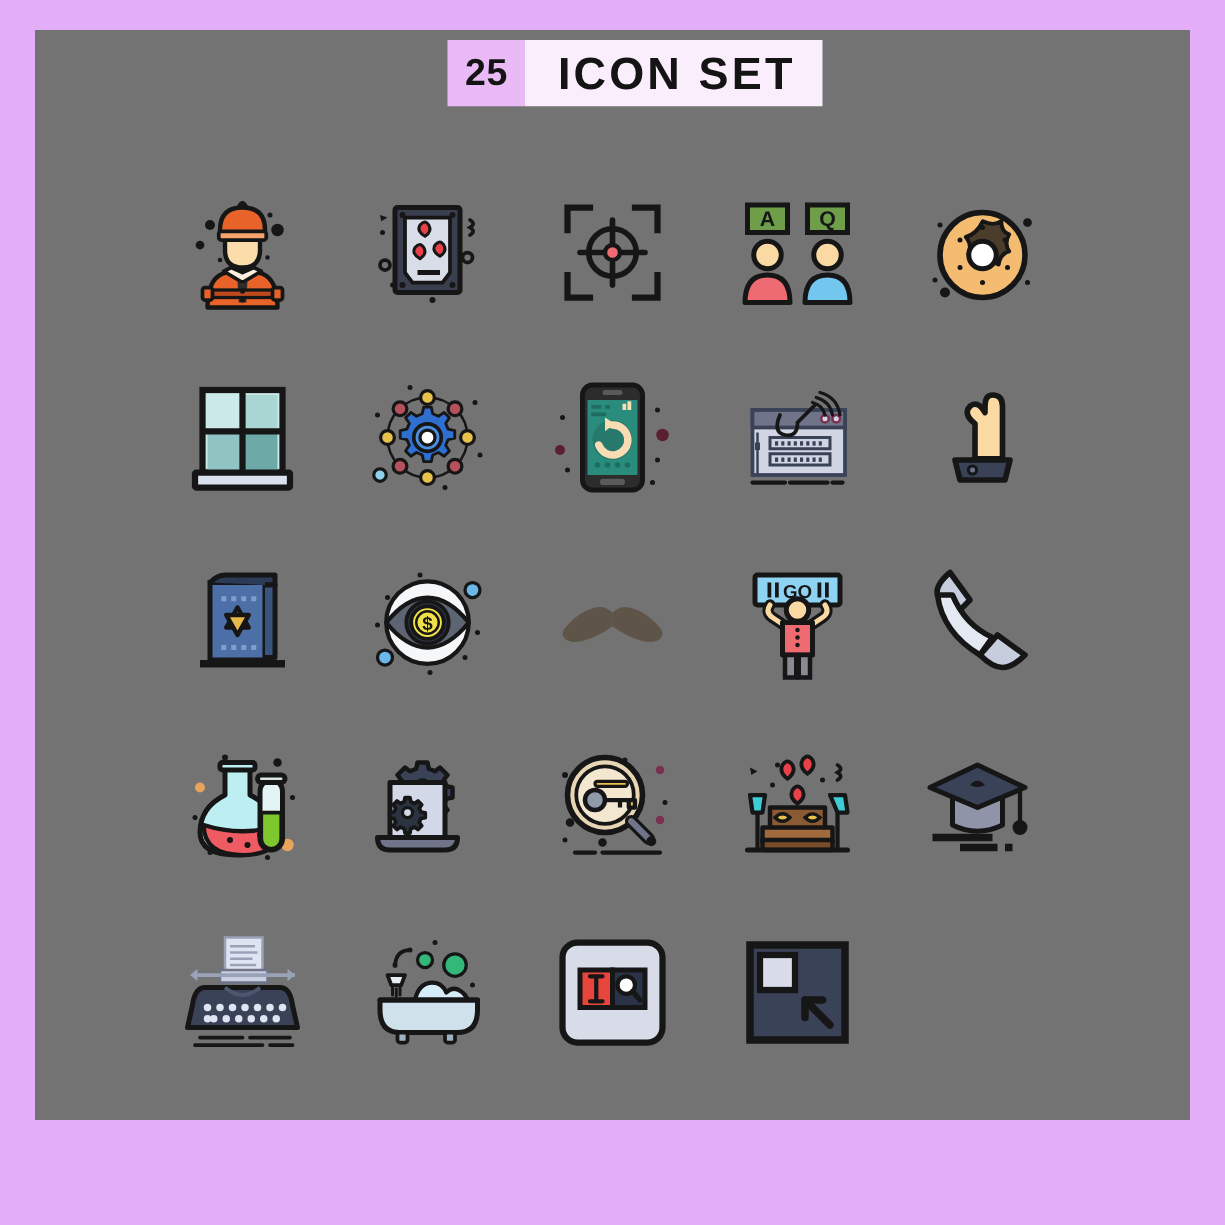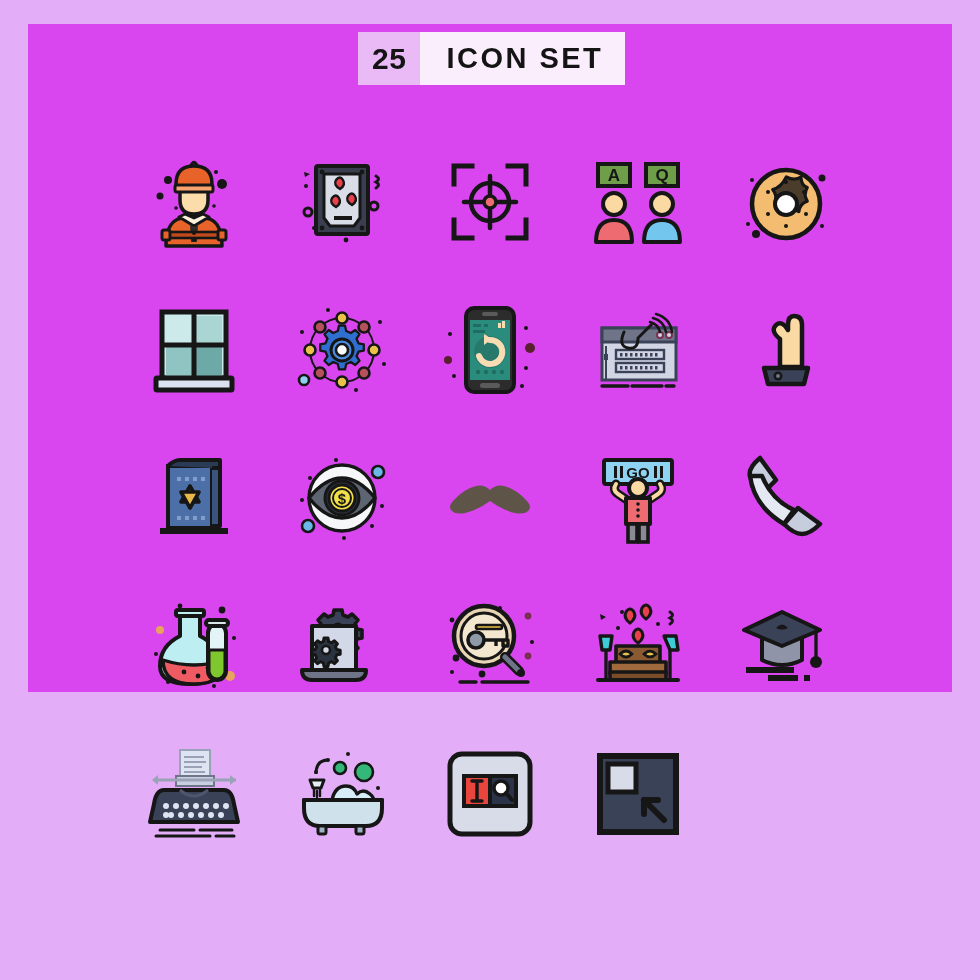--- a/index.html
+++ b/index.html
@@ -5,22 +5,22 @@
   html,body{margin:0;padding:0;}
   body{
     width:980px;height:980px;
     background:#e3adf7;
     font-family:"Liberation Sans", sans-serif;
     overflow:hidden;
   }
   #page{
     position:absolute;
     left:28px; top:24px;
-    width:924px; height:668px;
-    background:#d946ef;
+    width:924px; height:872px;
+    background:#737373;
   }
   
   #header{
     position:absolute;
     left:330px; top:8px;
     height:53px;
     display:flex;align-items:stretch;
   }
   #badge-count{
     background:#eabaf7;
@@ -30,21 +30,21 @@
     display:flex;align-items:center;justify-content:center;
     padding:0 14px;
   }
   #title-wrap{
     background:#faeefd;
     display:flex;align-items:center;
     padding:0 22px 0 26px;
   }
   #title-text{
     color:#141414;
-    font-size:29px;font-weight:bold;
+    font-size:36px;font-weight:bold;
     letter-spacing:2.5px;
   }
   
   #grid{
     position:absolute;
     left:92px; top:104px;
     width:740px;
     display:grid;
     grid-template-columns:repeat(5,148px);
     grid-template-rows:repeat(5,148px);

